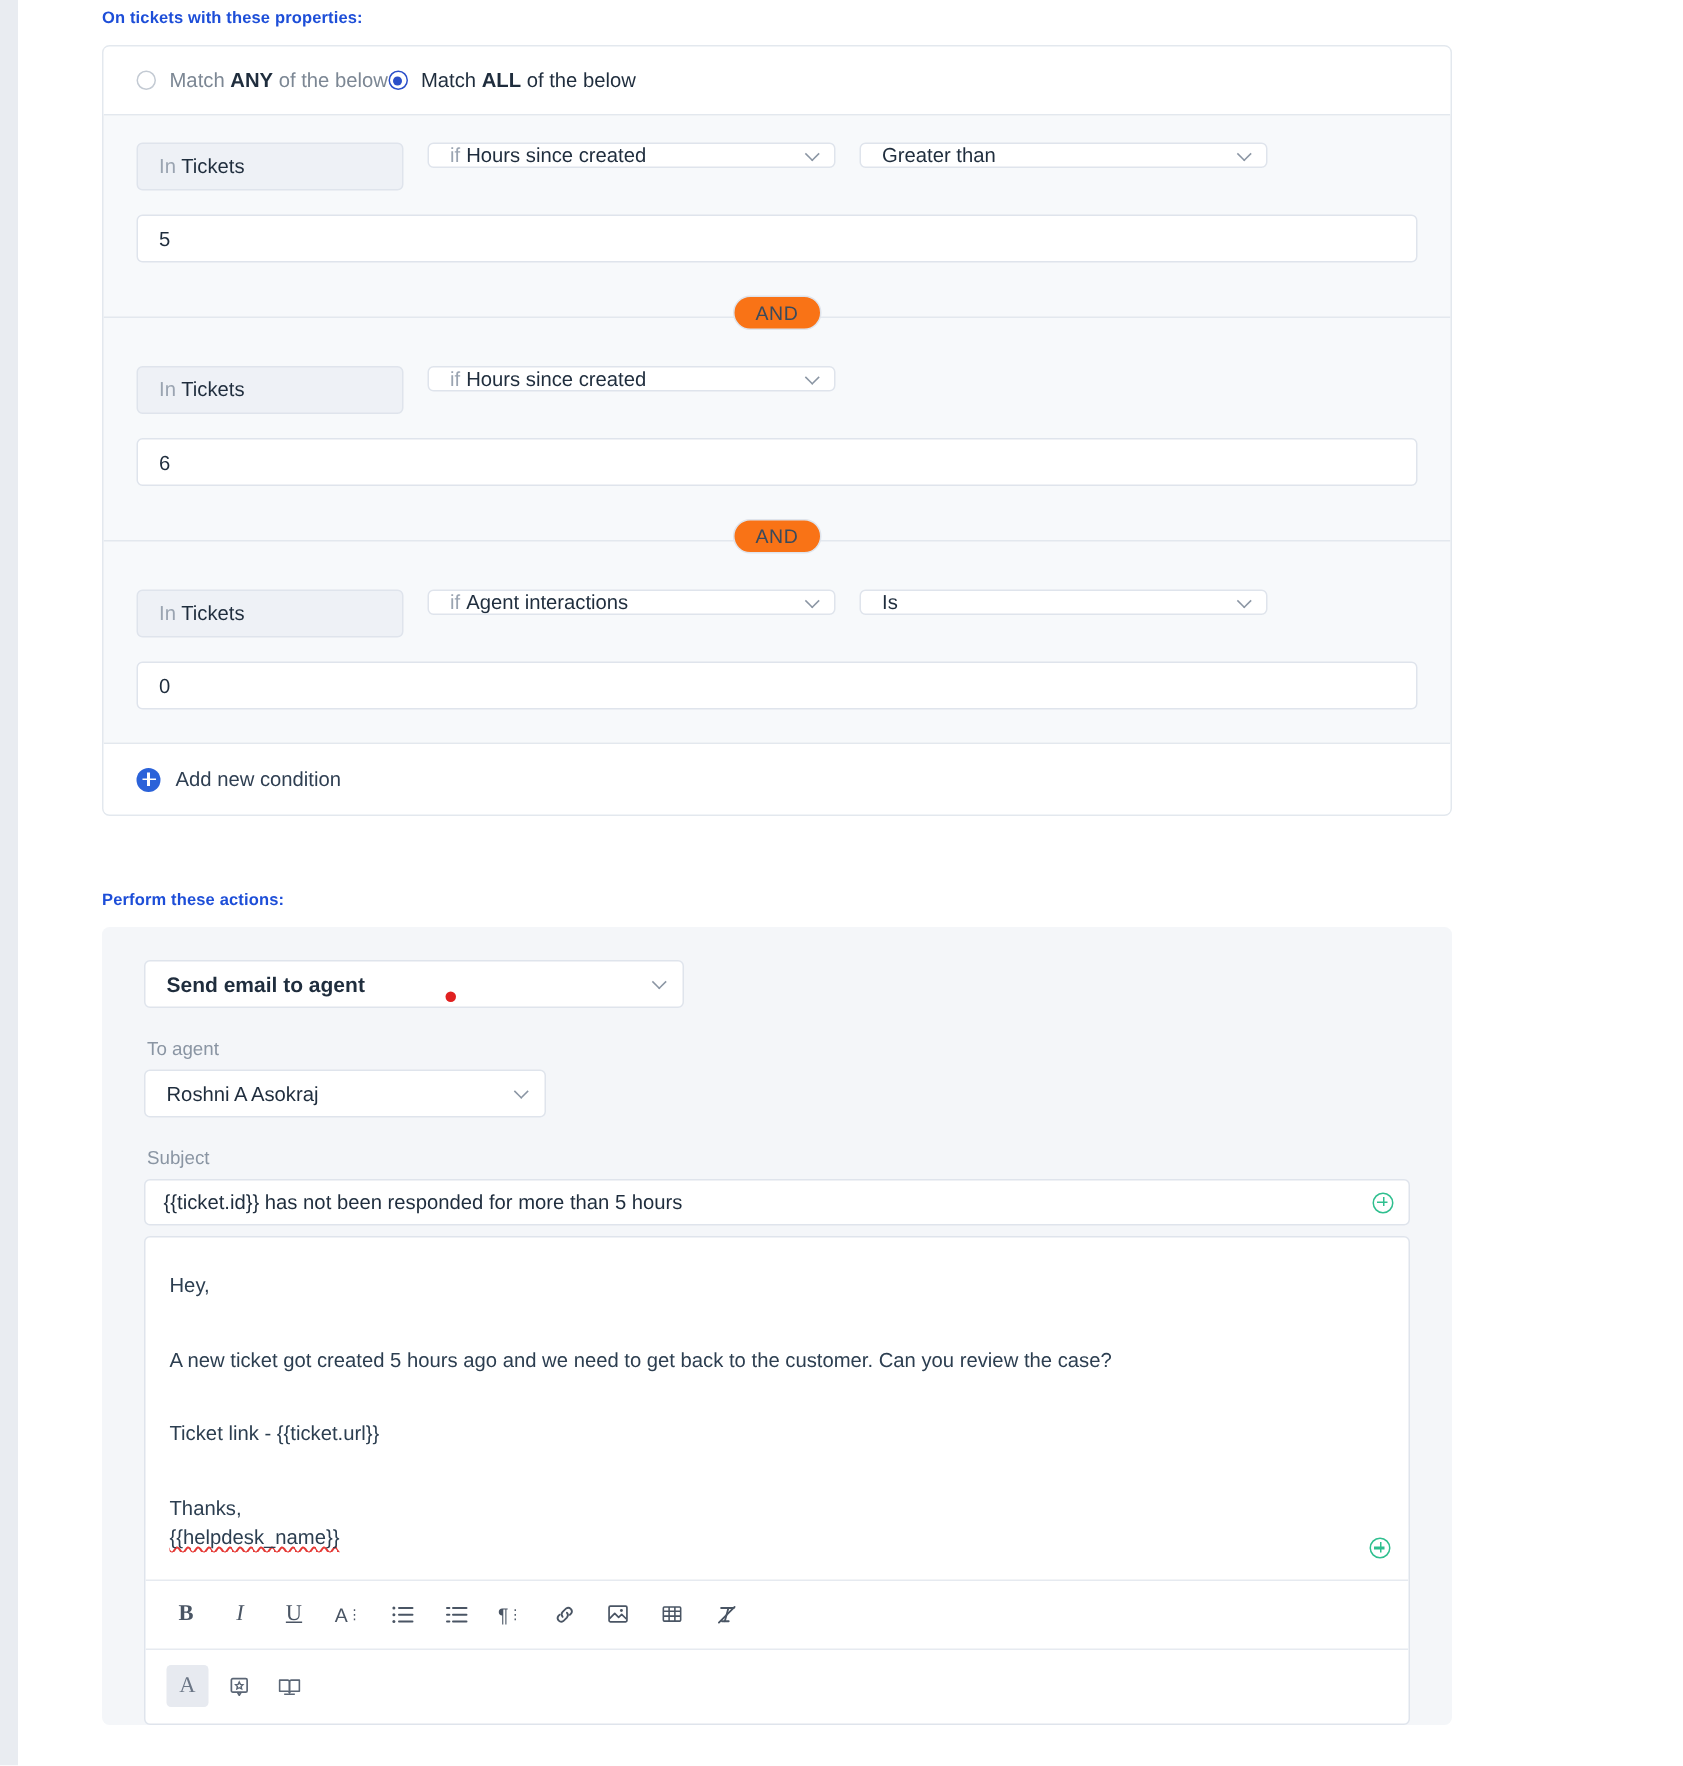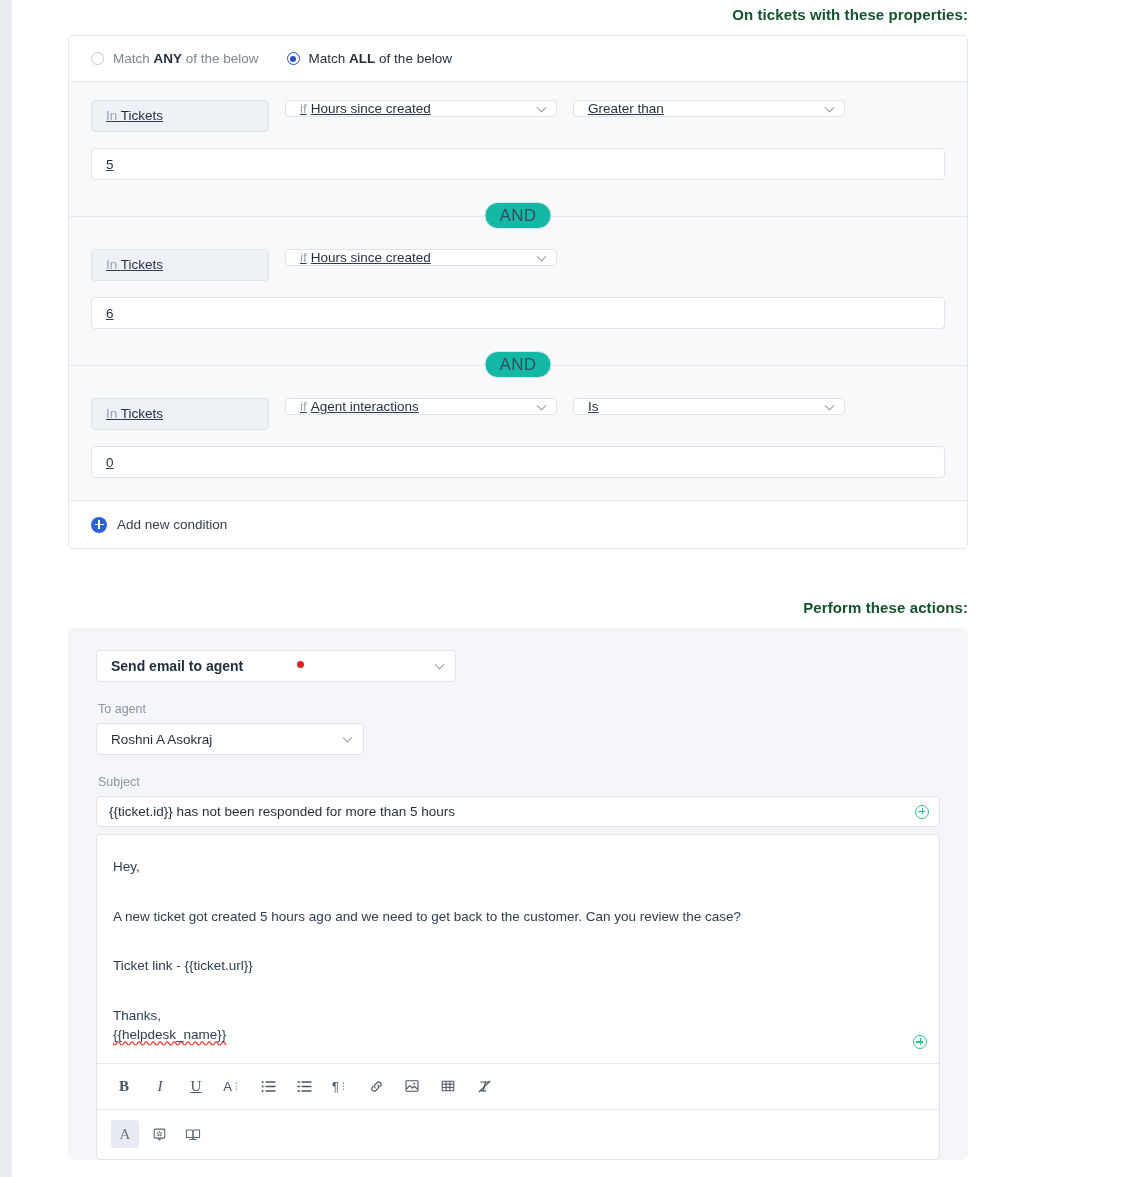--- a/index.html
+++ b/index.html
@@ -19,67 +19,65 @@
     background:#e9ecf1;
   }
   .page{
     position:absolute; left:12px; top:0; right:0; bottom:0;
     background:#ffffff;
     overflow:hidden;
   }
   .inner{ padding-left:56px; padding-right:154px; }
 
   .section-title{
-    font-size:15px;
+    font-size:11px;
     font-weight:700;
-    color:#14532d;
+    color:#1d4ed8;
     margin:0;
     padding-top:6px;
     padding-bottom:12px;
     letter-spacing:.1px;
-    text-align:right;
   }
 
   
   .cond-card{
     border:1px solid #e3e8ee;
     border-radius:5px;
     background:#f7f9fb;
     width:900px;
     overflow:hidden;
   }
   .match-row{
     background:#ffffff;
     border-bottom:1px solid #e3e8ee;
     height:46px;
     display:flex;
     align-items:center;
     padding-left:22px;
-    gap:28px;
   }
   .radio-opt{
     display:flex; align-items:center; gap:9px;
     font-size:13.5px;
     cursor:pointer;
   }
   .radio{
     width:13px;height:13px;border-radius:50%;
     border:1.5px solid #c3cad3; background:#fff;
     display:inline-block; position:relative; flex:0 0 auto;
   }
   .radio.checked{ border-color:#2b4fc9; border-width:1.5px; }
   .radio.checked:after{
     content:""; position:absolute; left:2.5px; top:2.5px;
     width:6px;height:6px;border-radius:50%;background:#2b4fc9;
   }
   .radio-opt .lbl{ color:#7c8794; }
   .radio-opt.active .lbl{ color:#1f2d3d; }
   .radio-opt .lbl b{ color:#1f2d3d; font-weight:700; }
 
-  .cond-block{ padding:18px 22px 22px 22px;text-decoration:underline; }
+  .cond-block{ padding:18px 22px 22px 22px; }
   .cond-line{ display:flex; gap:16px; }
   .pill-static{
     width:178px; height:32px; line-height:30px;
     background:#eef1f6; border:1px solid #dfe4ec; border-radius:4px;
     padding:0 14px; color:#1f2d3d; font-size:13.5px;
     white-space:nowrap; overflow:hidden;
   }
   .pill-static .pre{ color:#9aa4b1; }
   .sel{
     position:relative;
@@ -107,22 +105,22 @@
     background:#fff; border:1px solid #dfe4ec; border-radius:4px;
     display:flex; align-items:center; padding:0 14px;
     font-size:13.5px; color:#1f2d3d;
   }
   .and-wrap{ position:relative; height:29px; }
   .and-wrap .line{
     position:absolute; left:0; right:0; top:14px; height:1px; background:#e3e8ee;
   }
   .and-chip{
     position:absolute; left:50%; top:0; transform:translateX(-50%);
-    background:#14b8a6; border:1px solid #dfe4ec; border-radius:14px;
-    padding:4px 14px; font-size:17px; color:#3a4a5c; letter-spacing:.4px;
+    background:#f97316; border:1px solid #dfe4ec; border-radius:14px;
+    padding:4px 14px; font-size:13px; color:#3a4a5c; letter-spacing:.4px;
     line-height:1;
   }
   .add-row{
     background:#fff; border-top:1px solid #e3e8ee;
     height:48px; display:flex; align-items:center;
     padding-left:22px; gap:10px; cursor:pointer;
   }
   .plus-circle{
     width:16px;height:16px;border-radius:50%;background:#2b62d9;
     position:relative; flex:0 0 auto;

